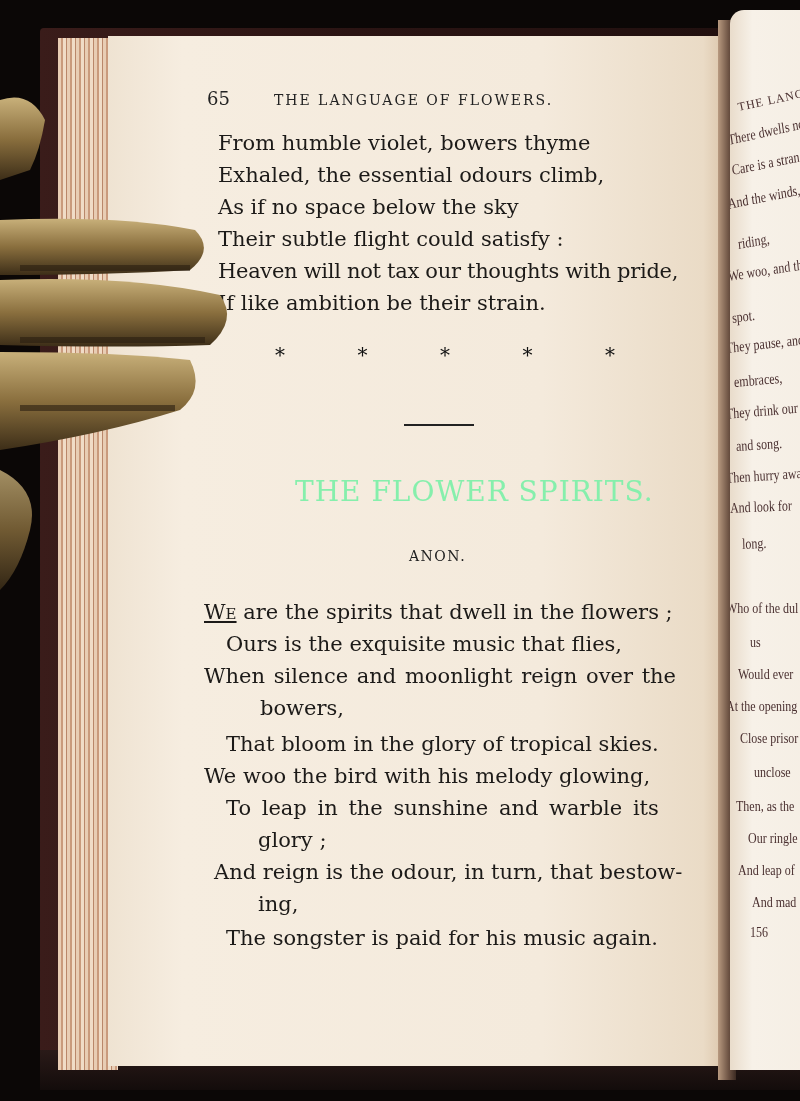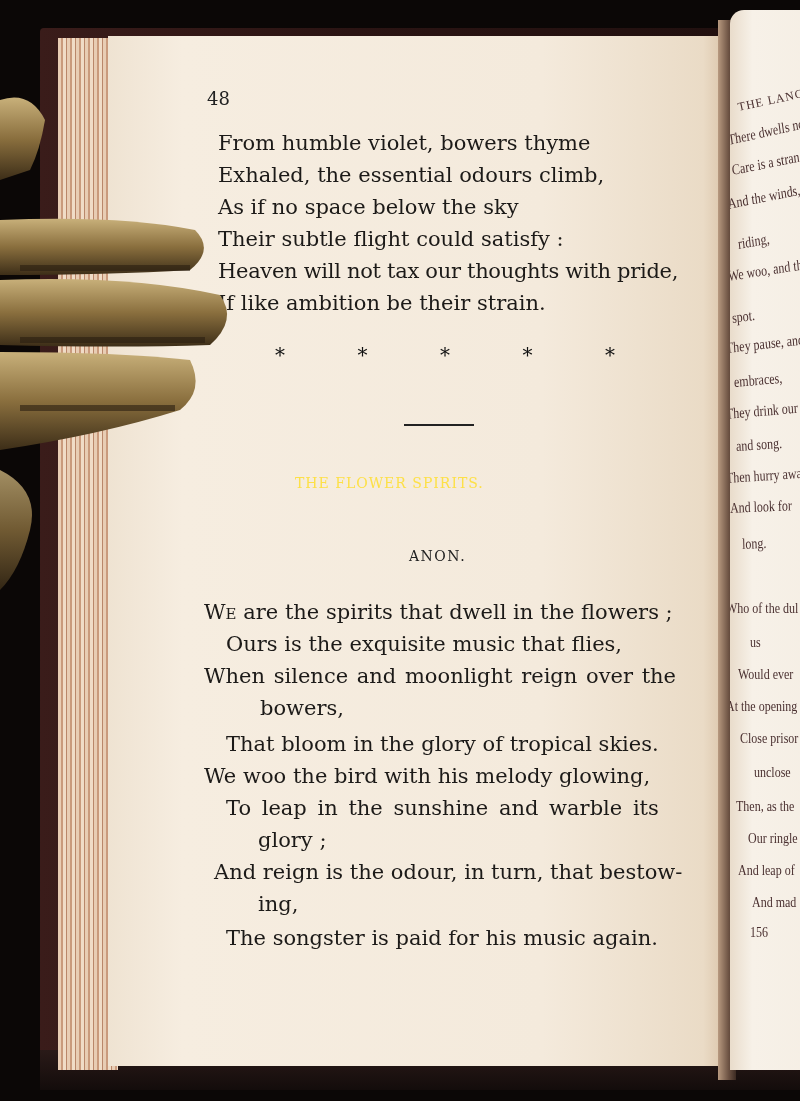--- a/index.html
+++ b/index.html
@@ -13,36 +13,37 @@
   .gutter{position:absolute;left:718px;top:20px;width:18px;height:1060px;background:linear-gradient(90deg,#b89a80,#6b5142 60%,#3b2a22);}
   .right-page{position:absolute;left:730px;top:10px;width:90px;height:1060px;background:linear-gradient(90deg,#e9dccb,#f7f1e8 25%,#f5eee4);border-radius:14px 0 0 0;overflow:hidden;}
   .rp-line{position:absolute;white-space:nowrap;font-size:15px;color:#4a3030;font-family:"Liberation Serif",serif;transform-origin:left center;}
   .header{position:absolute;left:207px;top:88px;display:flex;align-items:baseline;}
   .pnum{font-size:18px;color:#222;}
   .running{font-size:14px;letter-spacing:2px;margin-left:44px;color:#222;}
   .line{position:absolute;font-size:21px;color:#1c1a18;white-space:nowrap;}
   .ital{}
   .stars{position:absolute;top:343px;left:275px;width:340px;display:flex;justify-content:space-between;font-size:20px;color:#111;}
   .divider{position:absolute;left:404px;top:424px;width:70px;height:2px;background:#222;}
-  .title{position:absolute;left:295px;top:475px;font-size:14px;letter-spacing:1px;color:#fde047;}
+  .title{position:absolute;left:295px;top:475px;font-size:28px;letter-spacing:1px;color:#86efac;}
   .author{position:absolute;left:409px;top:548px;font-size:14px;letter-spacing:1.5px;color:#222;}
   .brass{position:absolute;left:0;top:90px;width:240px;height:500px;}
-  .sc{font-variant:small-caps;}
+  .sc{font-variant:small-caps;text-decoration:underline;}
 </style>
 </head>
 <body>
 
 <div class="cover"></div>
 <div class="cover-bottom"></div>
 <div class="page-stack"></div>
 
 <div class="left-page"></div>
 
 <div class="header">
-  <span class="pnum">48</span>
+  <span class="pnum">65</span>
+  <span class="running">THE LANGUAGE OF FLOWERS.</span>
 </div>
 
 <div>
   <div class="line" style="left:218px;top:131px">From humble violet, bowers thyme</div>
   <div class="line" style="left:218px;top:163px">Exhaled, the essential odours climb,</div>
   <div class="line" style="left:218px;top:195px">As if no space below the sky</div>
   <div class="line" style="left:218px;top:227px">Their subtle flight could satisfy :</div>
   <div class="line" style="left:218px;top:259px;letter-spacing:-0.3px">Heaven will not tax our thoughts with pride,</div>
   <div class="line" style="left:218px;top:291px">
     <span>If like ambition be </span><span class="ital">their</span><span> strain.</span>

